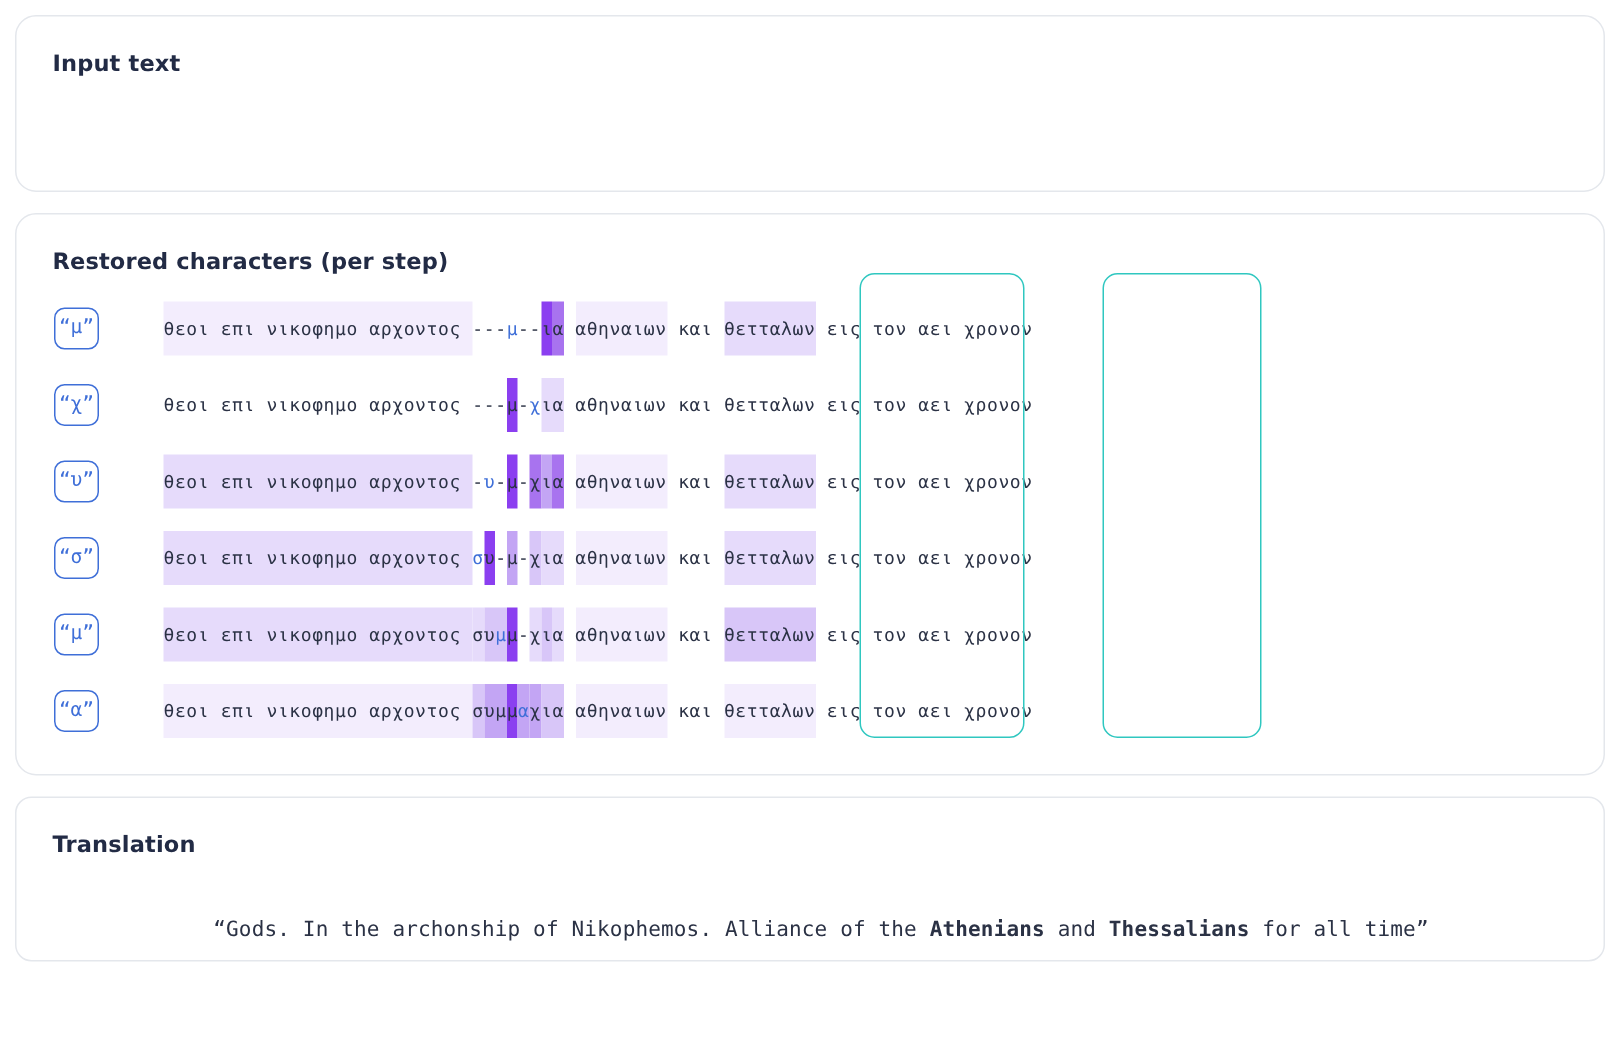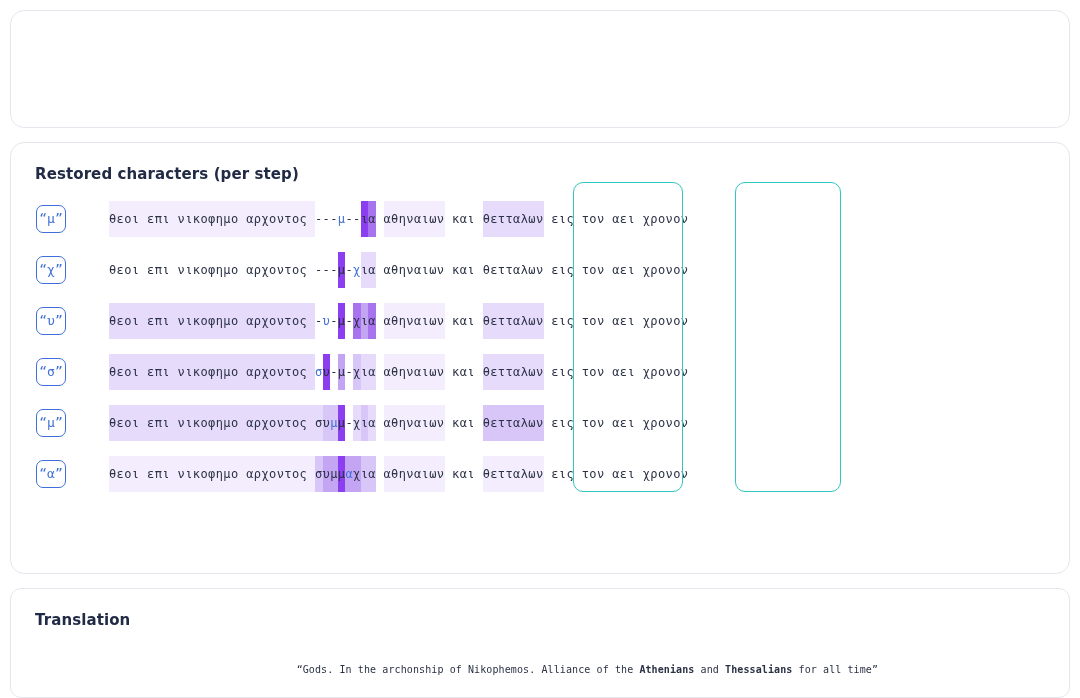--- a/index.html
+++ b/index.html
@@ -39,21 +39,21 @@
   .mono-line {
     font-family: "DejaVu Sans Mono", monospace;
     font-size: 16.5px;
     color: #2b3245;
     letter-spacing: 0.4px;
     white-space: pre;
     margin-top: 22px;
     margin-left: 72px;
   }
   
-  .card-steps { height: 432px; padding-top: 16px; }
+  .card-steps { height: 375px; padding-top: 16px; }
   .steps-title { margin-bottom: 8px; }
   .steps-body { position: relative; margin-top: 10px; }
   .step-row {
     display: flex;
     align-items: center;
     height: 51px;
   }
   .step-chip {
     width: 30px;
     height: 28px;
@@ -96,36 +96,36 @@
     border: 1.6px solid #2fc7c0;
     border-radius: 10px;
     pointer-events: none;
   }
   #teal-athenians { left: 540px; top: -11px; width: 110px; height: 310px; }
   #teal-thessalians { left: 702px; top: -11px; width: 106px; height: 310px; }
   
   .card-translation { height: 110px; padding-top: 16px; border-radius: 11px; }
   .translation-line {
     font-family: "DejaVu Sans Mono", monospace;
-    font-size: 10px;
+    font-size: 14px;
     color: #2b3245;
     letter-spacing: 0.1px;
     margin-top: 24px;
     margin-left: 58px;
     white-space: pre;
-    text-align: center;
   }
   .translation-line b { font-weight: 700; }
 </style>
 </head>
 <body>
 
 <div class="page">
 
   <div class="card card-input">
+    <div class="card-title">Input text</div>
   </div>
 
   <div class="card card-steps">
     <div class="card-title steps-title">Restored characters (per step)</div>
     <div class="steps-body" id="steps-body">
       <div class="tealbox" id="teal-athenians"></div>
       <div class="tealbox" id="teal-thessalians"></div>
     <div class="step-row">
           <div class="step-chip">“μ”</div>
           <div class="seq"><span class="ch h1">θεοι επι νικοφημο αρχοντος </span><span class="ch h0">-</span><span class="ch h0">-</span><span class="ch h0">-</span><span class="ch h0 new">μ</span><span class="ch h0">-</span><span class="ch h0">-</span><span class="ch h6">ι</span><span class="ch h5">α</span><span class="ch h0"> </span><span class="ch h1">αθηναιων</span><span class="ch h0"> και </span><span class="ch h2">θετταλων</span><span class="ch h0"> εις τον αει χρονον</span></div>

